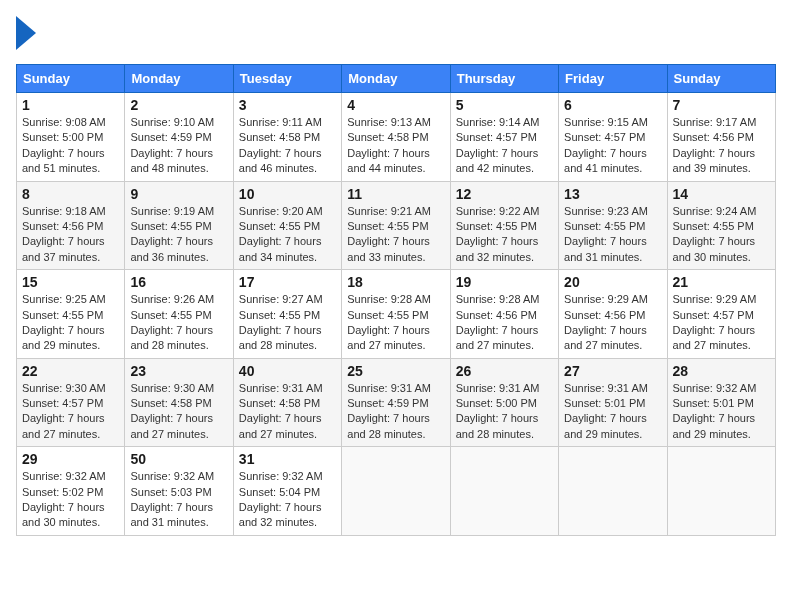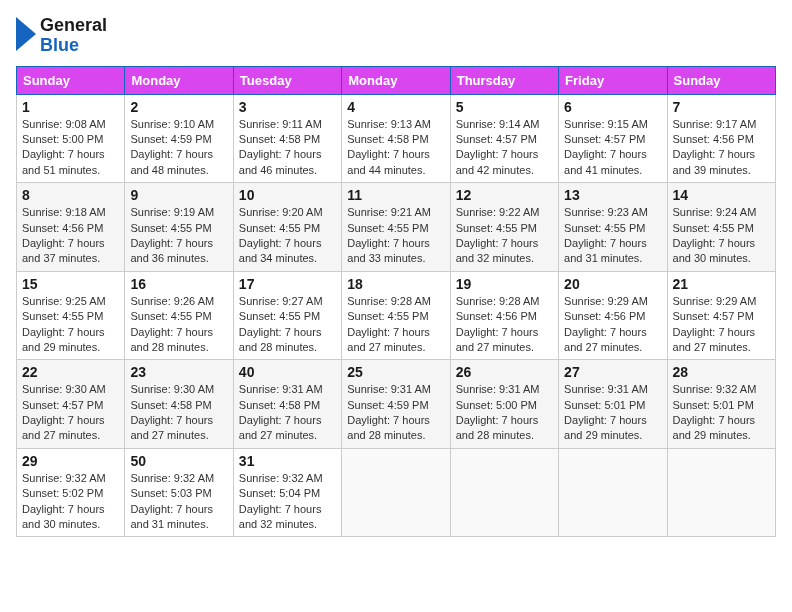--- a/index.html
+++ b/index.html
@@ -32,21 +32,21 @@
     .subtitle {
       font-size: 16px;
       color: #333;
     }
     .calendar {
       width: 100%;
       border-collapse: collapse;
       font-size: 11px;
     }
     .calendar thead th {
-      background-color: #d946ef;
+      background-color: #3b82f6;
       color: #fff;
       font-size: 13px;
       font-weight: bold;
       padding: 6px 6px;
       border: 1px solid #1565c0;
       text-align: left;
     }
     .calendar tbody td {
       border: 1px solid #ccc;
       vertical-align: top;
@@ -79,24 +79,20 @@
 </head>
 <body>
 
 <div class="header">
   <div class="logo">
   <div style="display:flex;align-items:center;">
     <div style="margin-right:4px;">
       <svg width="20" height="34" viewBox="0 0 20 34">
         <polygon points="0,0 20,17 0,34" fill="#1565c0"></polygon>
       </svg>
-    </div>
-    <div>
-      <div style="font-size:18px;font-weight:bold;color:#1a1a1a;line-height:1.1;">General</div>
-      <div style="font-size:18px;font-weight:bold;color:#1565c0;line-height:1.1;">Blue</div>
     </div>
   </div>
 </div>
   <div class="title-block">
     <div class="main-title"></div>
     <div class="subtitle"></div>
   </div>
 </div>
 
 <table class="calendar">

